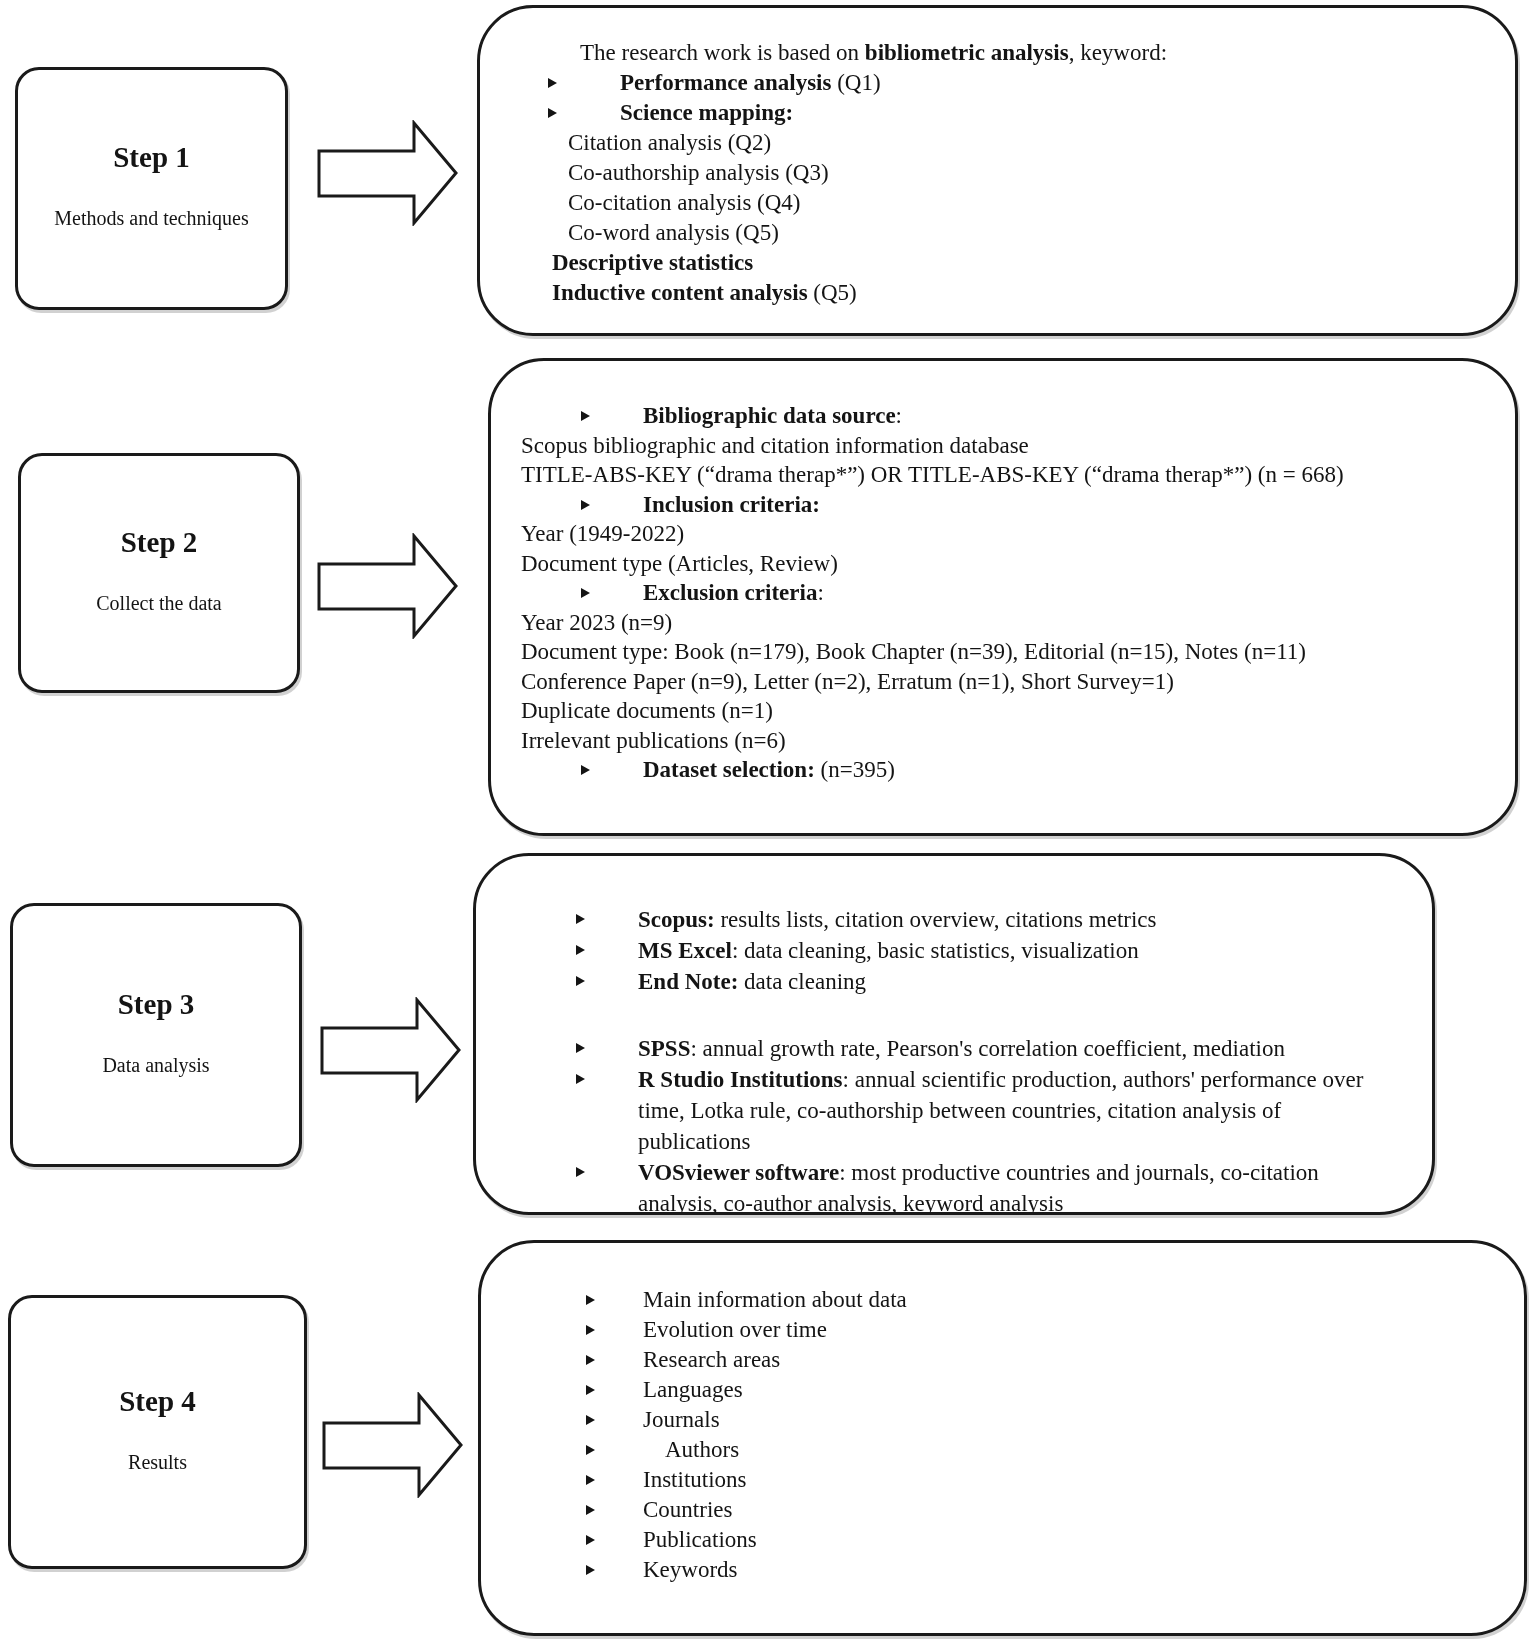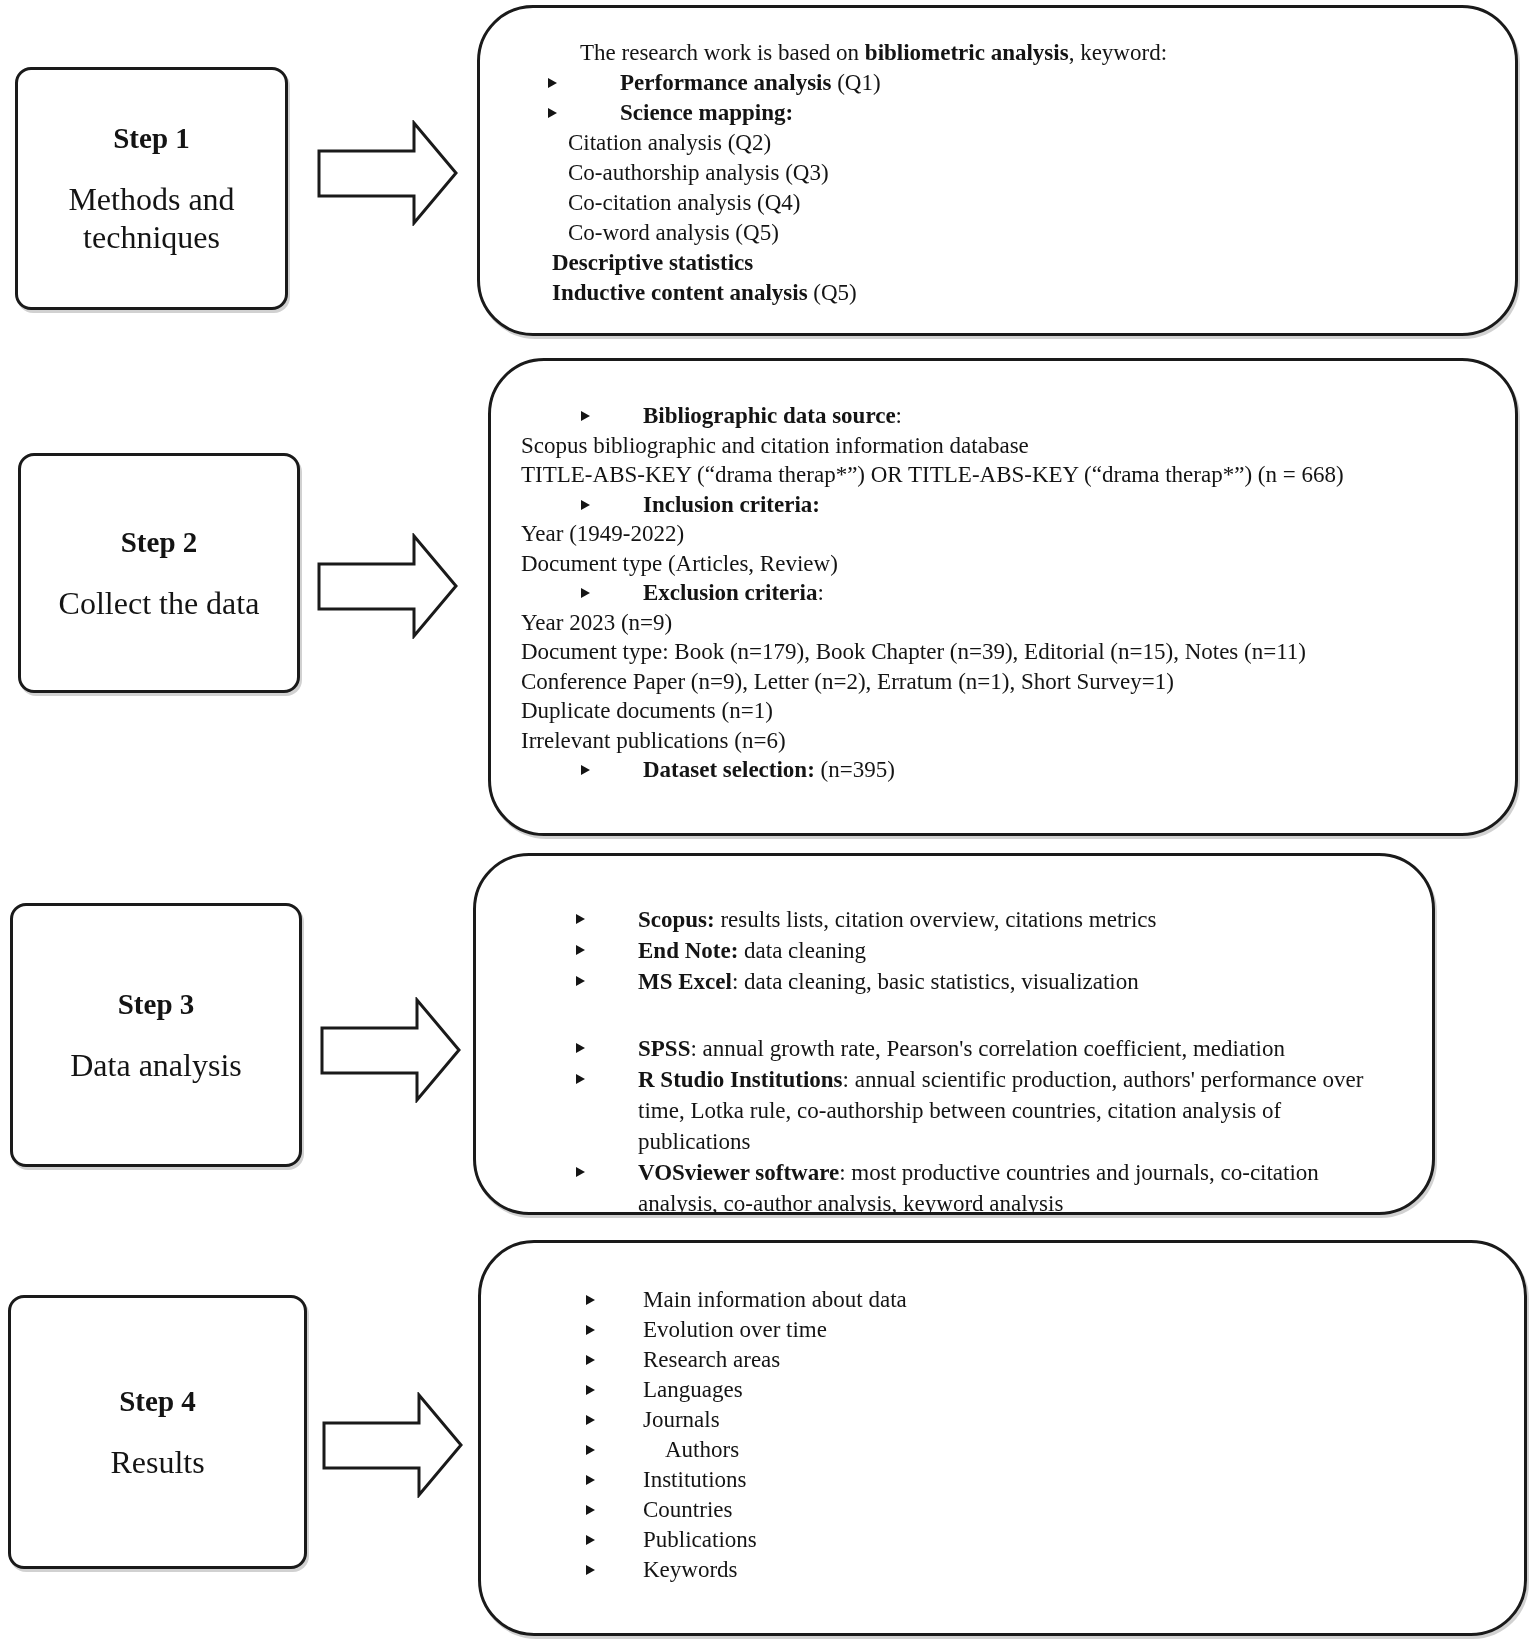--- a/index.html
+++ b/index.html
@@ -9,27 +9,27 @@
     background:#ffffff;
     font-family:"Liberation Serif","DejaVu Serif",serif;
     color:#141414;
     overflow:hidden;
   }
   .step-box{
     position:absolute;
     box-sizing:border-box;
     background:#ffffff;
     border:3px solid #1a1a1a;
-    border-radius:16px;
+    border-radius:24px;
     box-shadow:2px 3px 0 rgba(0,0,0,0.18);
     display:flex;flex-direction:column;align-items:center;justify-content:center;
     text-align:center;
   }
   .step-label{font-weight:bold;font-size:29px;line-height:34px;}
-  .step-title{font-size:32px;line-height:38px;margin-top:25px;padding:0 36px;}
+  .step-title{font-size:20px;line-height:38px;margin-top:25px;padding:0 36px;}
   .arrow{position:absolute;}
   .content-box{
     position:absolute;
     box-sizing:border-box;
     background:#ffffff;
     border:3px solid #1a1a1a;
     border-radius:56px;
     box-shadow:2px 3px 0 rgba(0,0,0,0.18);
     font-size:23px;
     overflow:hidden;
@@ -97,22 +97,22 @@
     </div>
     <div class="step-box" style="left: 10px; top: 903px; width: 292px; height: 264px;">
       <div class="step-label">Step 3</div>
       <div class="step-title">Data analysis</div>
     </div>
     <div class="arrow" style="left: 320px; top: 997px; width: 141px; height: 106px;"><svg width="141" height="106" viewBox="0 0 141 106">
         <path d="M2 31 H97 V3 L139 53 L97 103 V76 H2 Z" fill="#ffffff" stroke="#1a1a1a" stroke-width="3" stroke-linejoin="miter"></path>
       </svg></div>
     <div class="content-box" style="left: 473px; top: 853px; width: 962px; height: 362px; padding-top: 48px; line-height: 31px;">
       <div class="line bullet" style="padding-left: 100px;"><div class="blt" style="width: 62px;"><span class="tri"></span></div><div class="btxt"><b>Scopus:</b><span> results lists, citation overview, citations metrics</span></div></div>
+      <div class="line bullet" style="padding-left: 100px;"><div class="blt" style="width: 62px;"><span class="tri"></span></div><div class="btxt"><b>MS Excel</b><span>: data cleaning, basic statistics, visualization</span></div></div>
       <div class="line bullet" style="padding-left: 100px;"><div class="blt" style="width: 62px;"><span class="tri"></span></div><div class="btxt"><b>End Note:</b><span> data cleaning</span></div></div>
-      <div class="line bullet" style="padding-left: 100px;"><div class="blt" style="width: 62px;"><span class="tri"></span></div><div class="btxt"><b>MS Excel</b><span>: data cleaning, basic statistics, visualization</span></div></div>
       <div class="line bullet" style="padding-left: 100px; margin-top: 36px;"><div class="blt" style="width: 62px;"><span class="tri"></span></div><div class="btxt"><b>SPSS</b><span>: annual growth rate, Pearson's correlation coefficient, mediation</span></div></div>
       <div class="line bullet" style="padding-left: 100px;"><div class="blt" style="width: 62px;"><span class="tri"></span></div><div class="btxt"><b>R Studio Institutions</b><span>: annual scientific production, authors' performance over
 time, Lotka rule, co-authorship between countries, citation analysis of
 publications</span></div></div>
       <div class="line bullet" style="padding-left: 100px;"><div class="blt" style="width: 62px;"><span class="tri"></span></div><div class="btxt"><b>VOSviewer software</b><span>: most productive countries and journals, co-citation
 analysis, co-author analysis, keyword analysis</span></div></div>
     </div>
     <div class="step-box" style="left: 8px; top: 1295px; width: 299px; height: 274px;">
       <div class="step-label">Step 4</div>
       <div class="step-title">Results</div>

